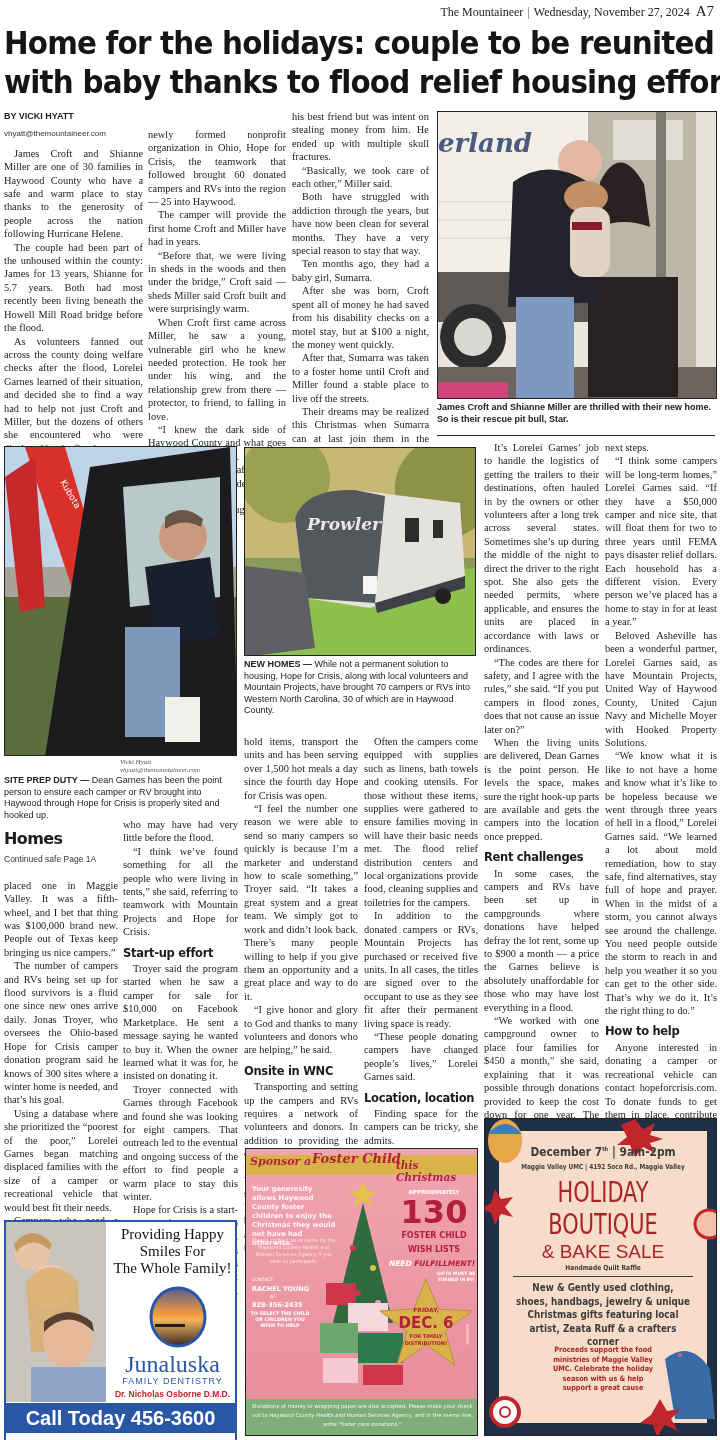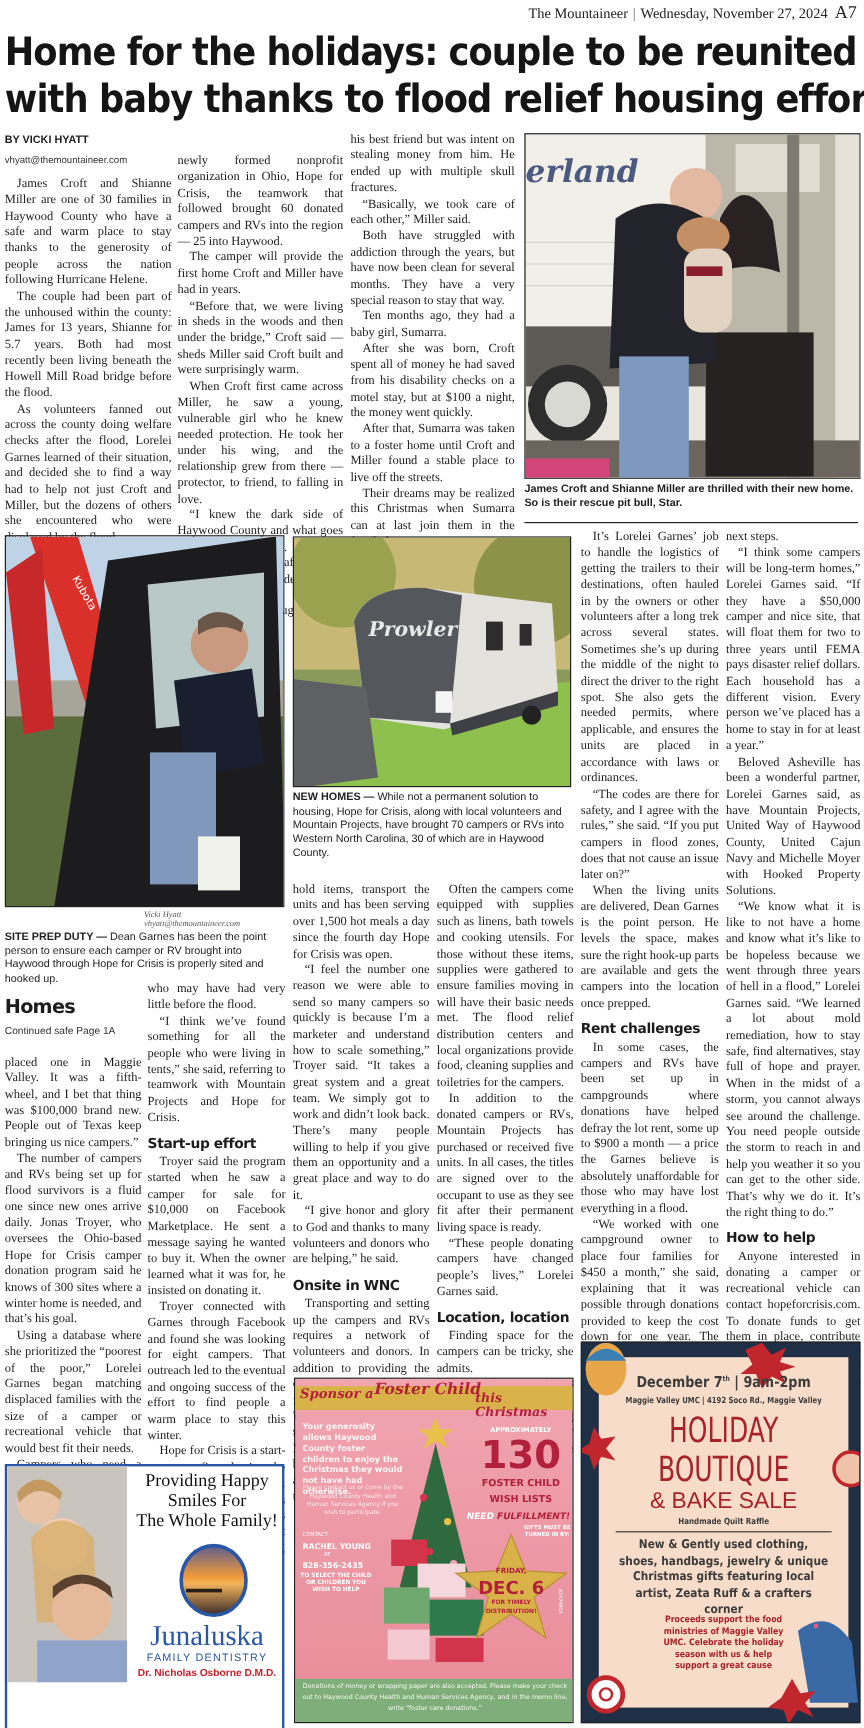--- a/index.html
+++ b/index.html
@@ -221,20 +221,21 @@
           <stop offset="0.55" stop-color="#f2b45a"></stop>
           <stop offset="1" stop-color="#3a2a2a"></stop>
         </linearGradient>
       </defs>
     <ellipse cx="29" cy="31" rx="27" ry="29" fill="url(#sky)" stroke="#2a56a6" stroke-width="3"></ellipse>
     <rect x="6" y="38" width="30" height="3" fill="#2b1d18"></rect>
   </svg>
   <div class="abs" style="left:104px; top:130px; width:125px; text-align:center; font-family:'Liberation Serif', serif; font-size:24px; color:#2a56a6; line-height:24px;">Junaluska</div>
   <div class="abs" style="left:104px; top:154px; width:125px; text-align:center; font-family:'Liberation Sans', sans-serif; font-size:9px; letter-spacing:1px; color:#2a56a6;">FAMILY DENTISTRY</div>
   <div class="abs" style="left:104px; top:167px; width:125px; text-align:center; font-family:'Liberation Sans', sans-serif; font-weight:bold; font-size:8.5px; color:#c8202a;">Dr. Nicholas Osborne D.M.D.</div>
+  <div class="abs" style="left:0; top:181px; width:229px; height:30px; background:#2a56a6; color:#fff; font-family:'Liberation Sans', sans-serif; font-weight:bold; font-size:20px; text-align:center; line-height:30px;">Call Today 456-3600</div>
   <div class="abs" style="right:3px; bottom:2px; font-family:'Liberation Sans', sans-serif; font-size:4px; color:#cfd9ef;">A204012</div>
 </div>
 
 <div class="abs" style="left:245px; top:1148px; width:233px; height:288px; border:1px solid #222; background:linear-gradient(180deg,#f0a5b0 0%,#e98b99 100%); overflow:hidden;">
   <div class="abs" style="left:0; top:6px; width:233px; height:20px; background:#d9b24a;"></div>
   <div class="abs" style="left:4px; top:6px; font-family:'DejaVu Serif', serif; font-style:italic; font-weight:bold; font-size:11px; color:#b3203c;">Sponsor a</div>
   <div class="abs" style="left:66px; top:2px; font-family:'DejaVu Serif', serif; font-style:italic; font-weight:bold; font-size:13px; color:#b3203c;">Foster Child</div>
   <div class="abs" style="left:150px; top:10px; font-family:'DejaVu Serif', serif; font-style:italic; font-weight:bold; font-size:10.5px; color:#b3203c;">this Christmas</div>
   <div class="abs" style="left:6px; top:36px; width:84px; font-family:'DejaVu Sans', sans-serif; font-weight:bold; font-size:6.8px; line-height:9px; color:#fff6f6;">Your generosity allows Haywood County foster children to enjoy the Christmas they would not have had otherwise.</div>
   <div class="abs" style="left:6px; top:88px; width:84px; text-align:center; font-family:'DejaVu Sans', sans-serif; font-size:5px; line-height:7px; color:#fde8ea;">Please contact us or come by the Haywood County Health and Human Services Agency if you wish to participate.</div>

